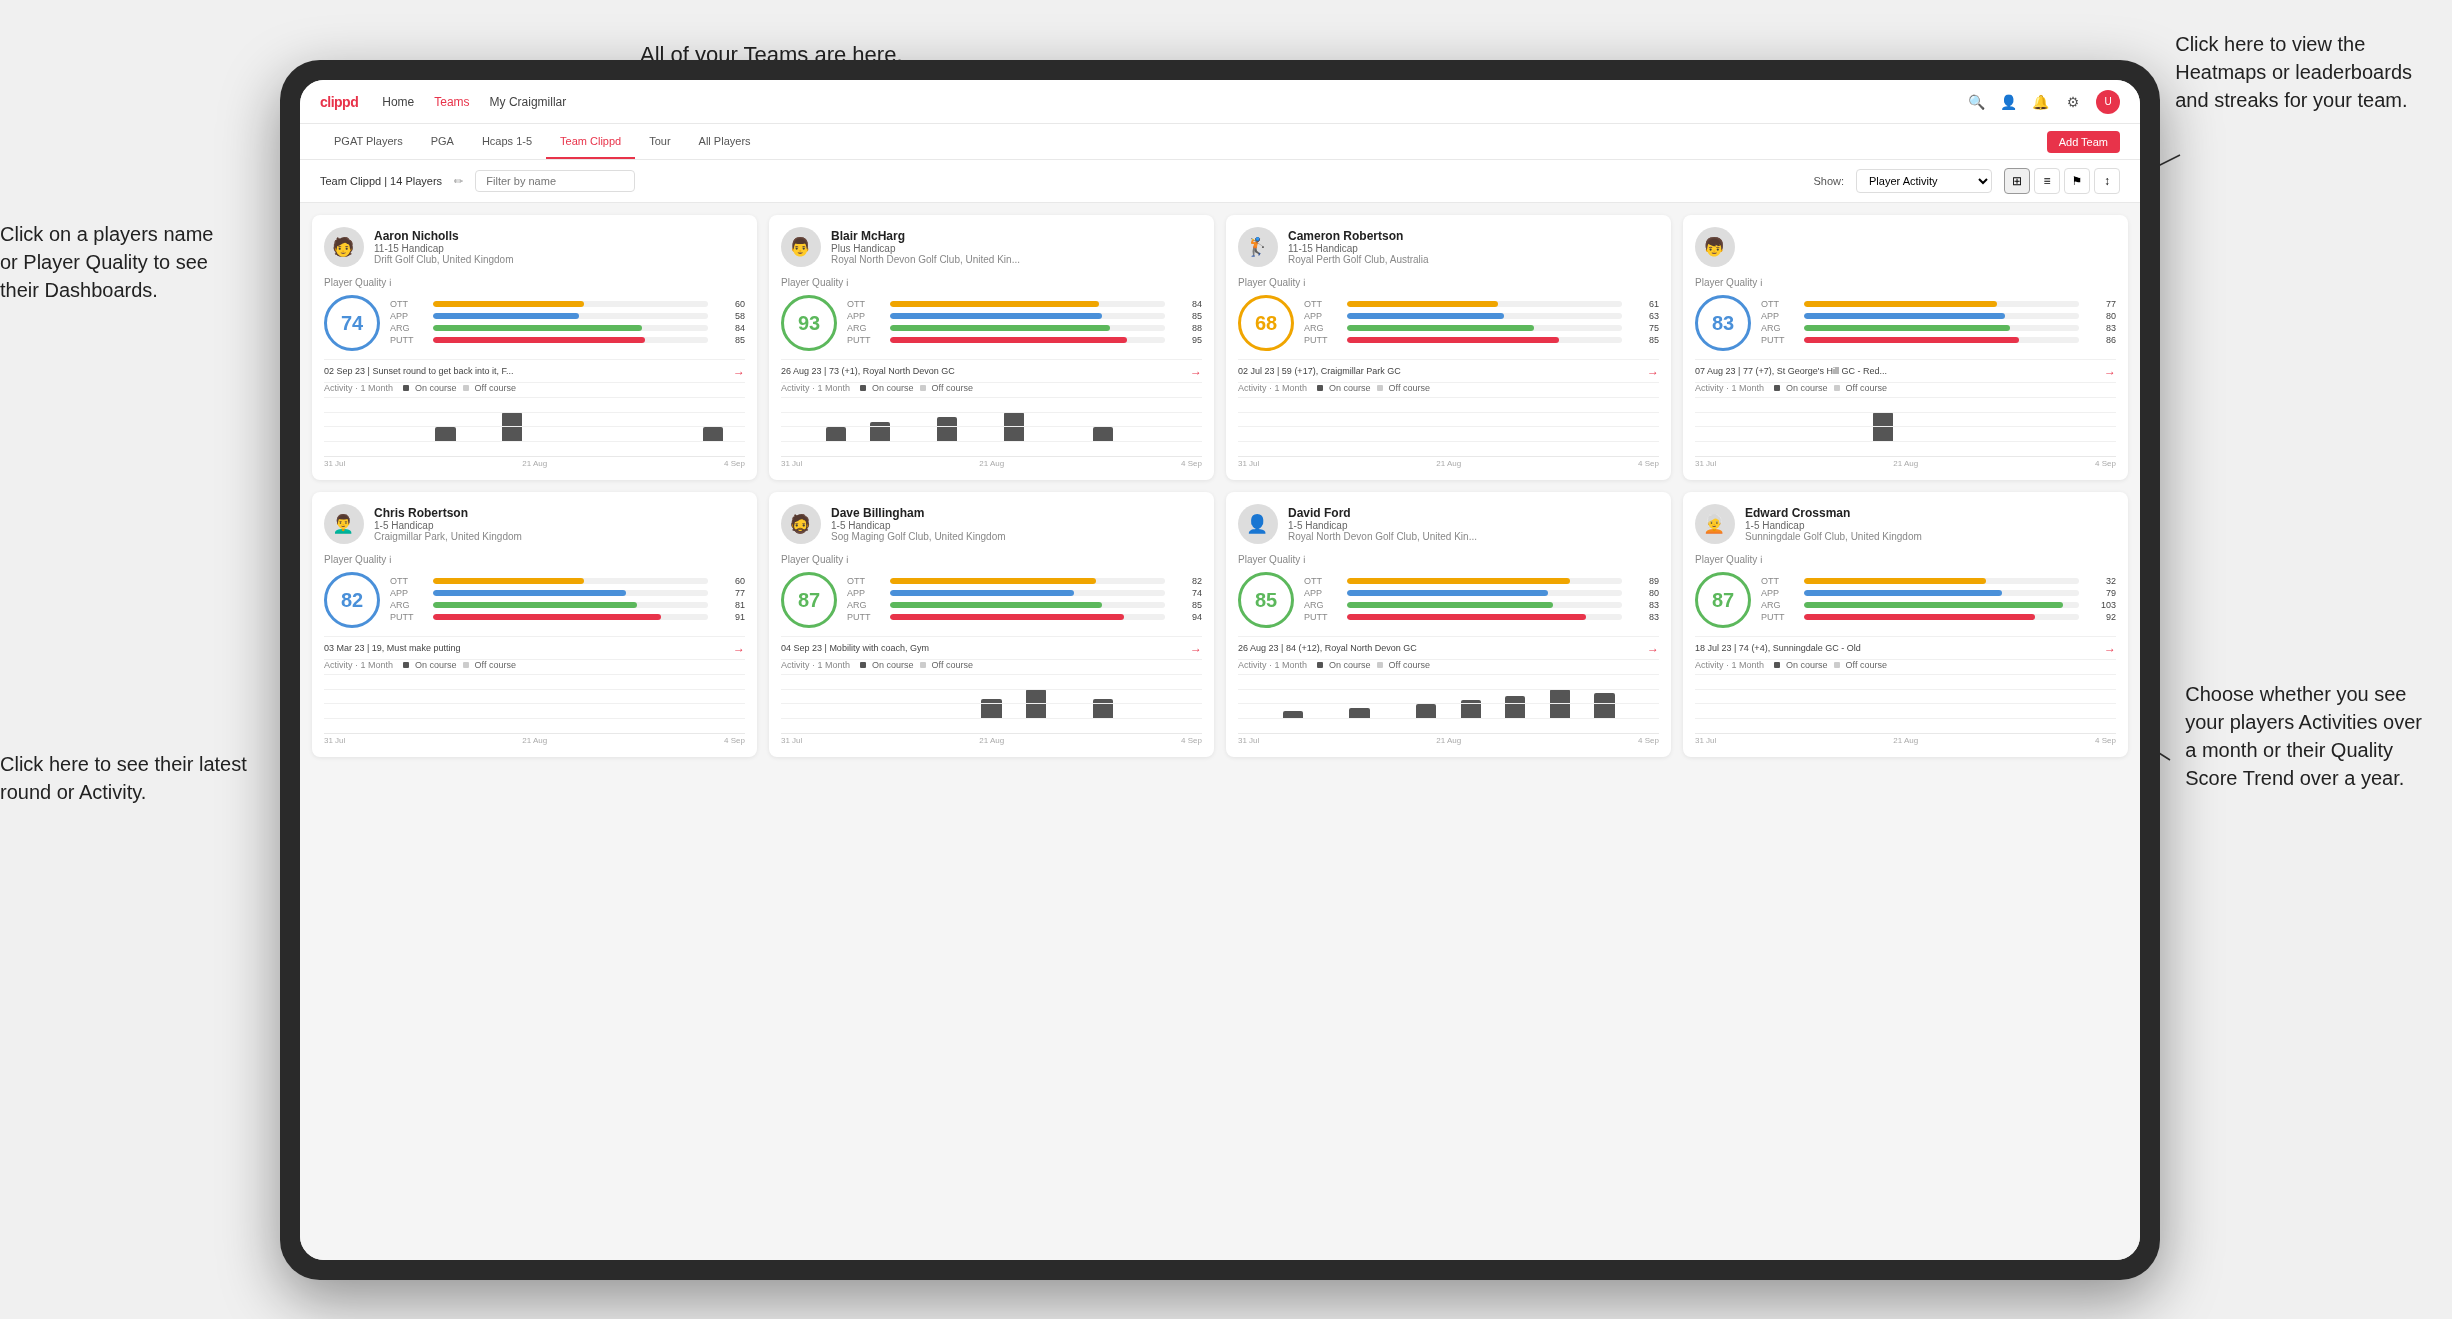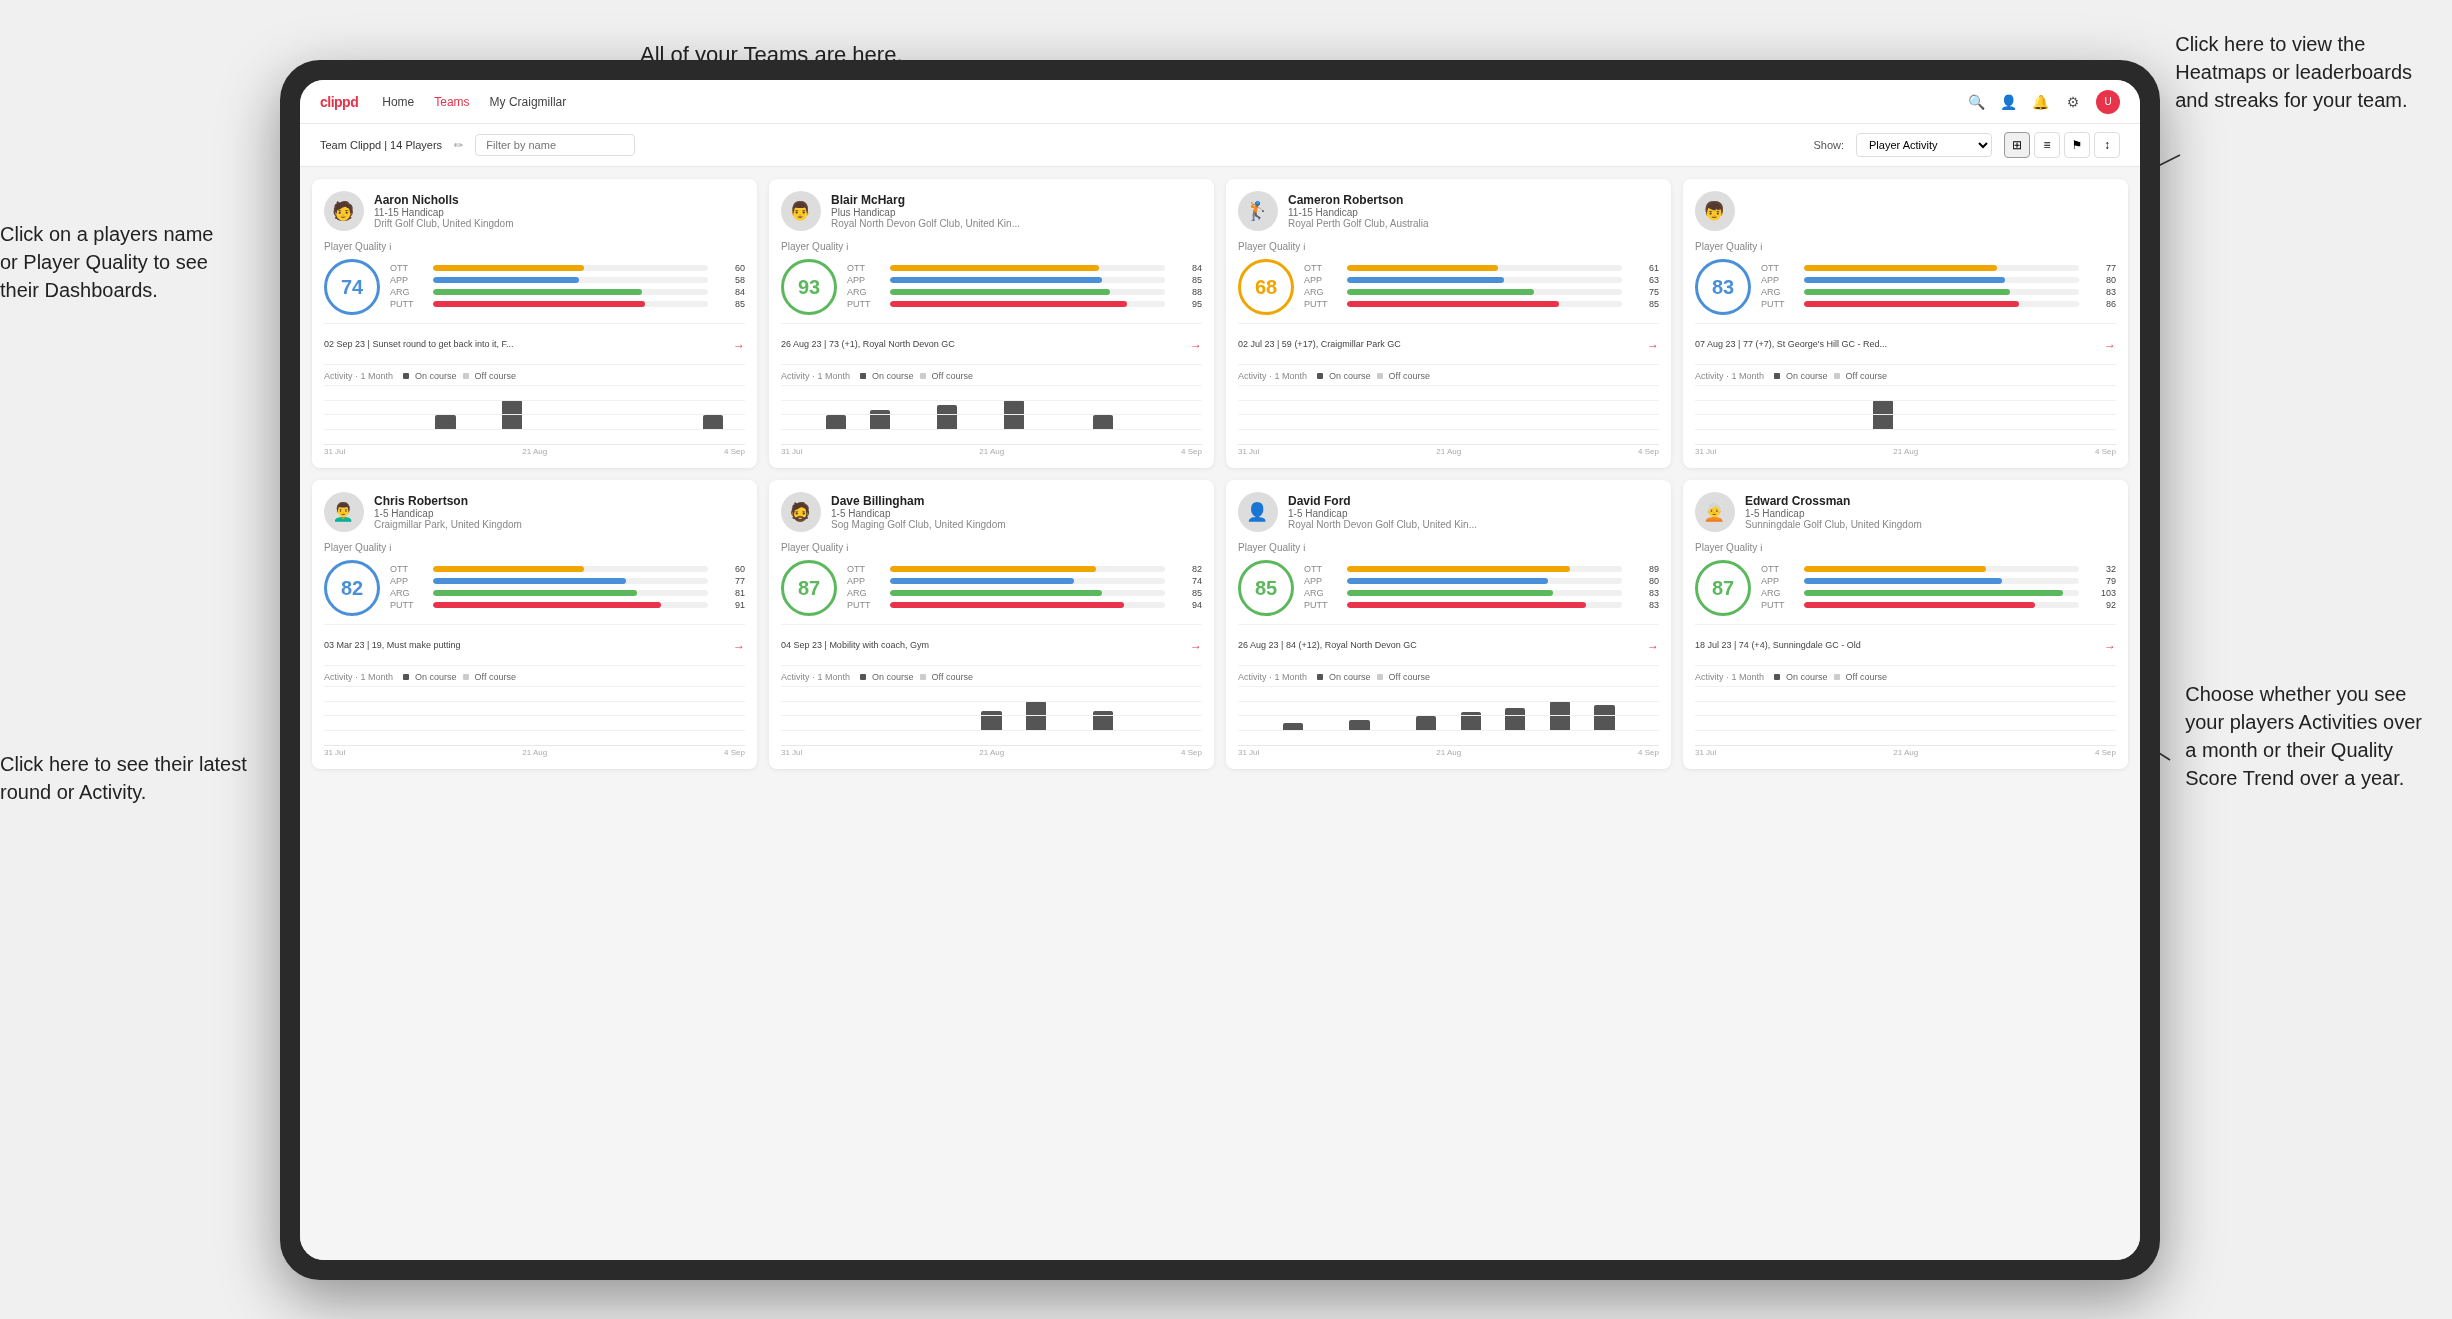--- a/index.html
+++ b/index.html
@@ -301,24 +301,24 @@
       color: #444;
       width: 20px;
       text-align: right;
     }
 
     
     .latest-round {
       display: flex;
       align-items: center;
       justify-content: flex-start;
-      padding: 13px 0;
+      padding: 4px 0;
       border-top: 1px solid #f0f0f0;
       border-bottom: 1px solid #f0f0f0;
-      margin-bottom: 6px;
+      margin-bottom: 0;
     }
     .round-text {
       font-size: 9px;
       color: #444;
       flex: 1;
       overflow: hidden;
       text-overflow: ellipsis;
       white-space: nowrap;
     }
     .round-arrow {
@@ -473,20 +473,30 @@
       <div class="nav-spacer"></div>
       <div class="nav-icons">
         <div class="nav-icon">🔍</div>
         <div class="nav-icon">👤</div>
         <div class="nav-icon">🔔</div>
         <div class="nav-icon">⚙</div>
         <div class="nav-avatar">U</div>
       </div>
     </div>
 
+    <div class="sub-nav">
+      <div class="sub-nav-item">PGAT Players</div>
+      <div class="sub-nav-item">PGA</div>
+      <div class="sub-nav-item">Hcaps 1-5</div>
+      <div class="sub-nav-item active">Team Clippd</div>
+      <div class="sub-nav-item">Tour</div>
+      <div class="sub-nav-item">All Players</div>
+      <div class="sub-nav-spacer"></div>
+      <button class="add-team-btn">Add Team</button>
+    </div>
 
     <div class="filter-bar">
       <span class="filter-team-label">Team Clippd | 14 Players</span>
       <span class="filter-edit-icon">✏</span>
       <input class="filter-search" type="text" placeholder="Filter by name" style="">
       <div class="filter-spacer"></div>
       <span class="filter-show-label">Show:</span>
       <select class="filter-dropdown">
         <option>Player Activity</option>
         <option>Quality Score Trend</option>

